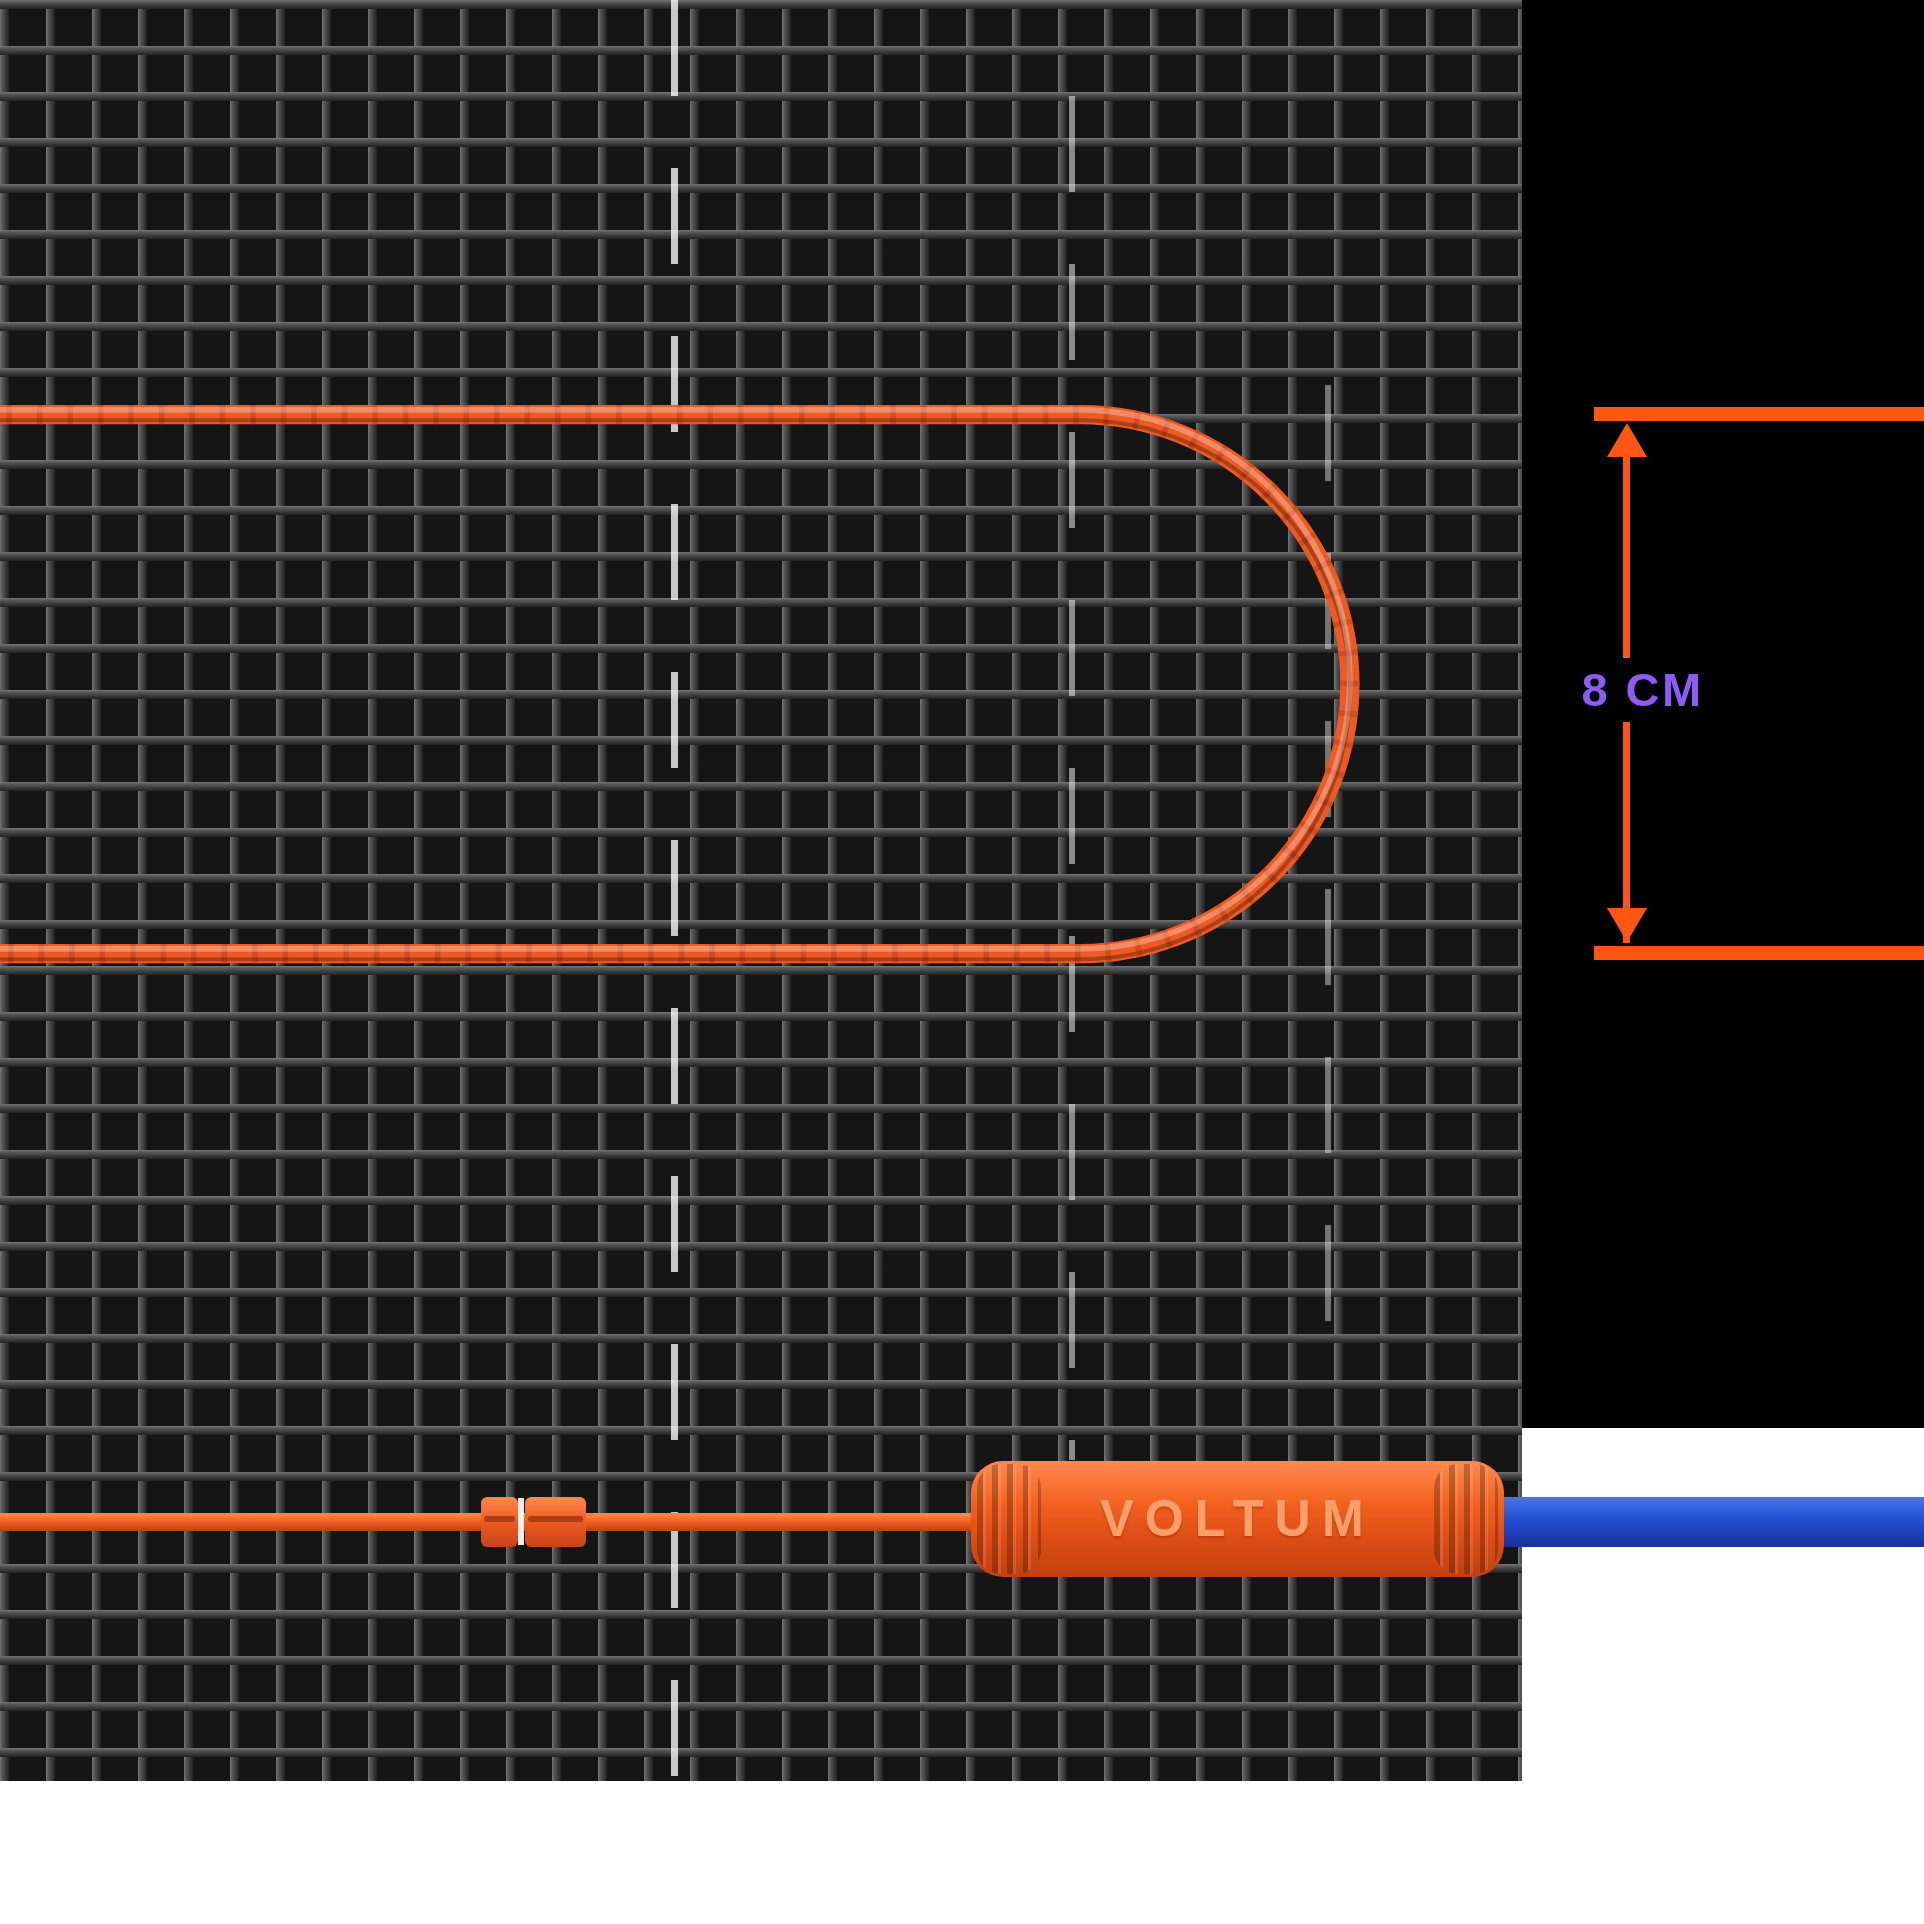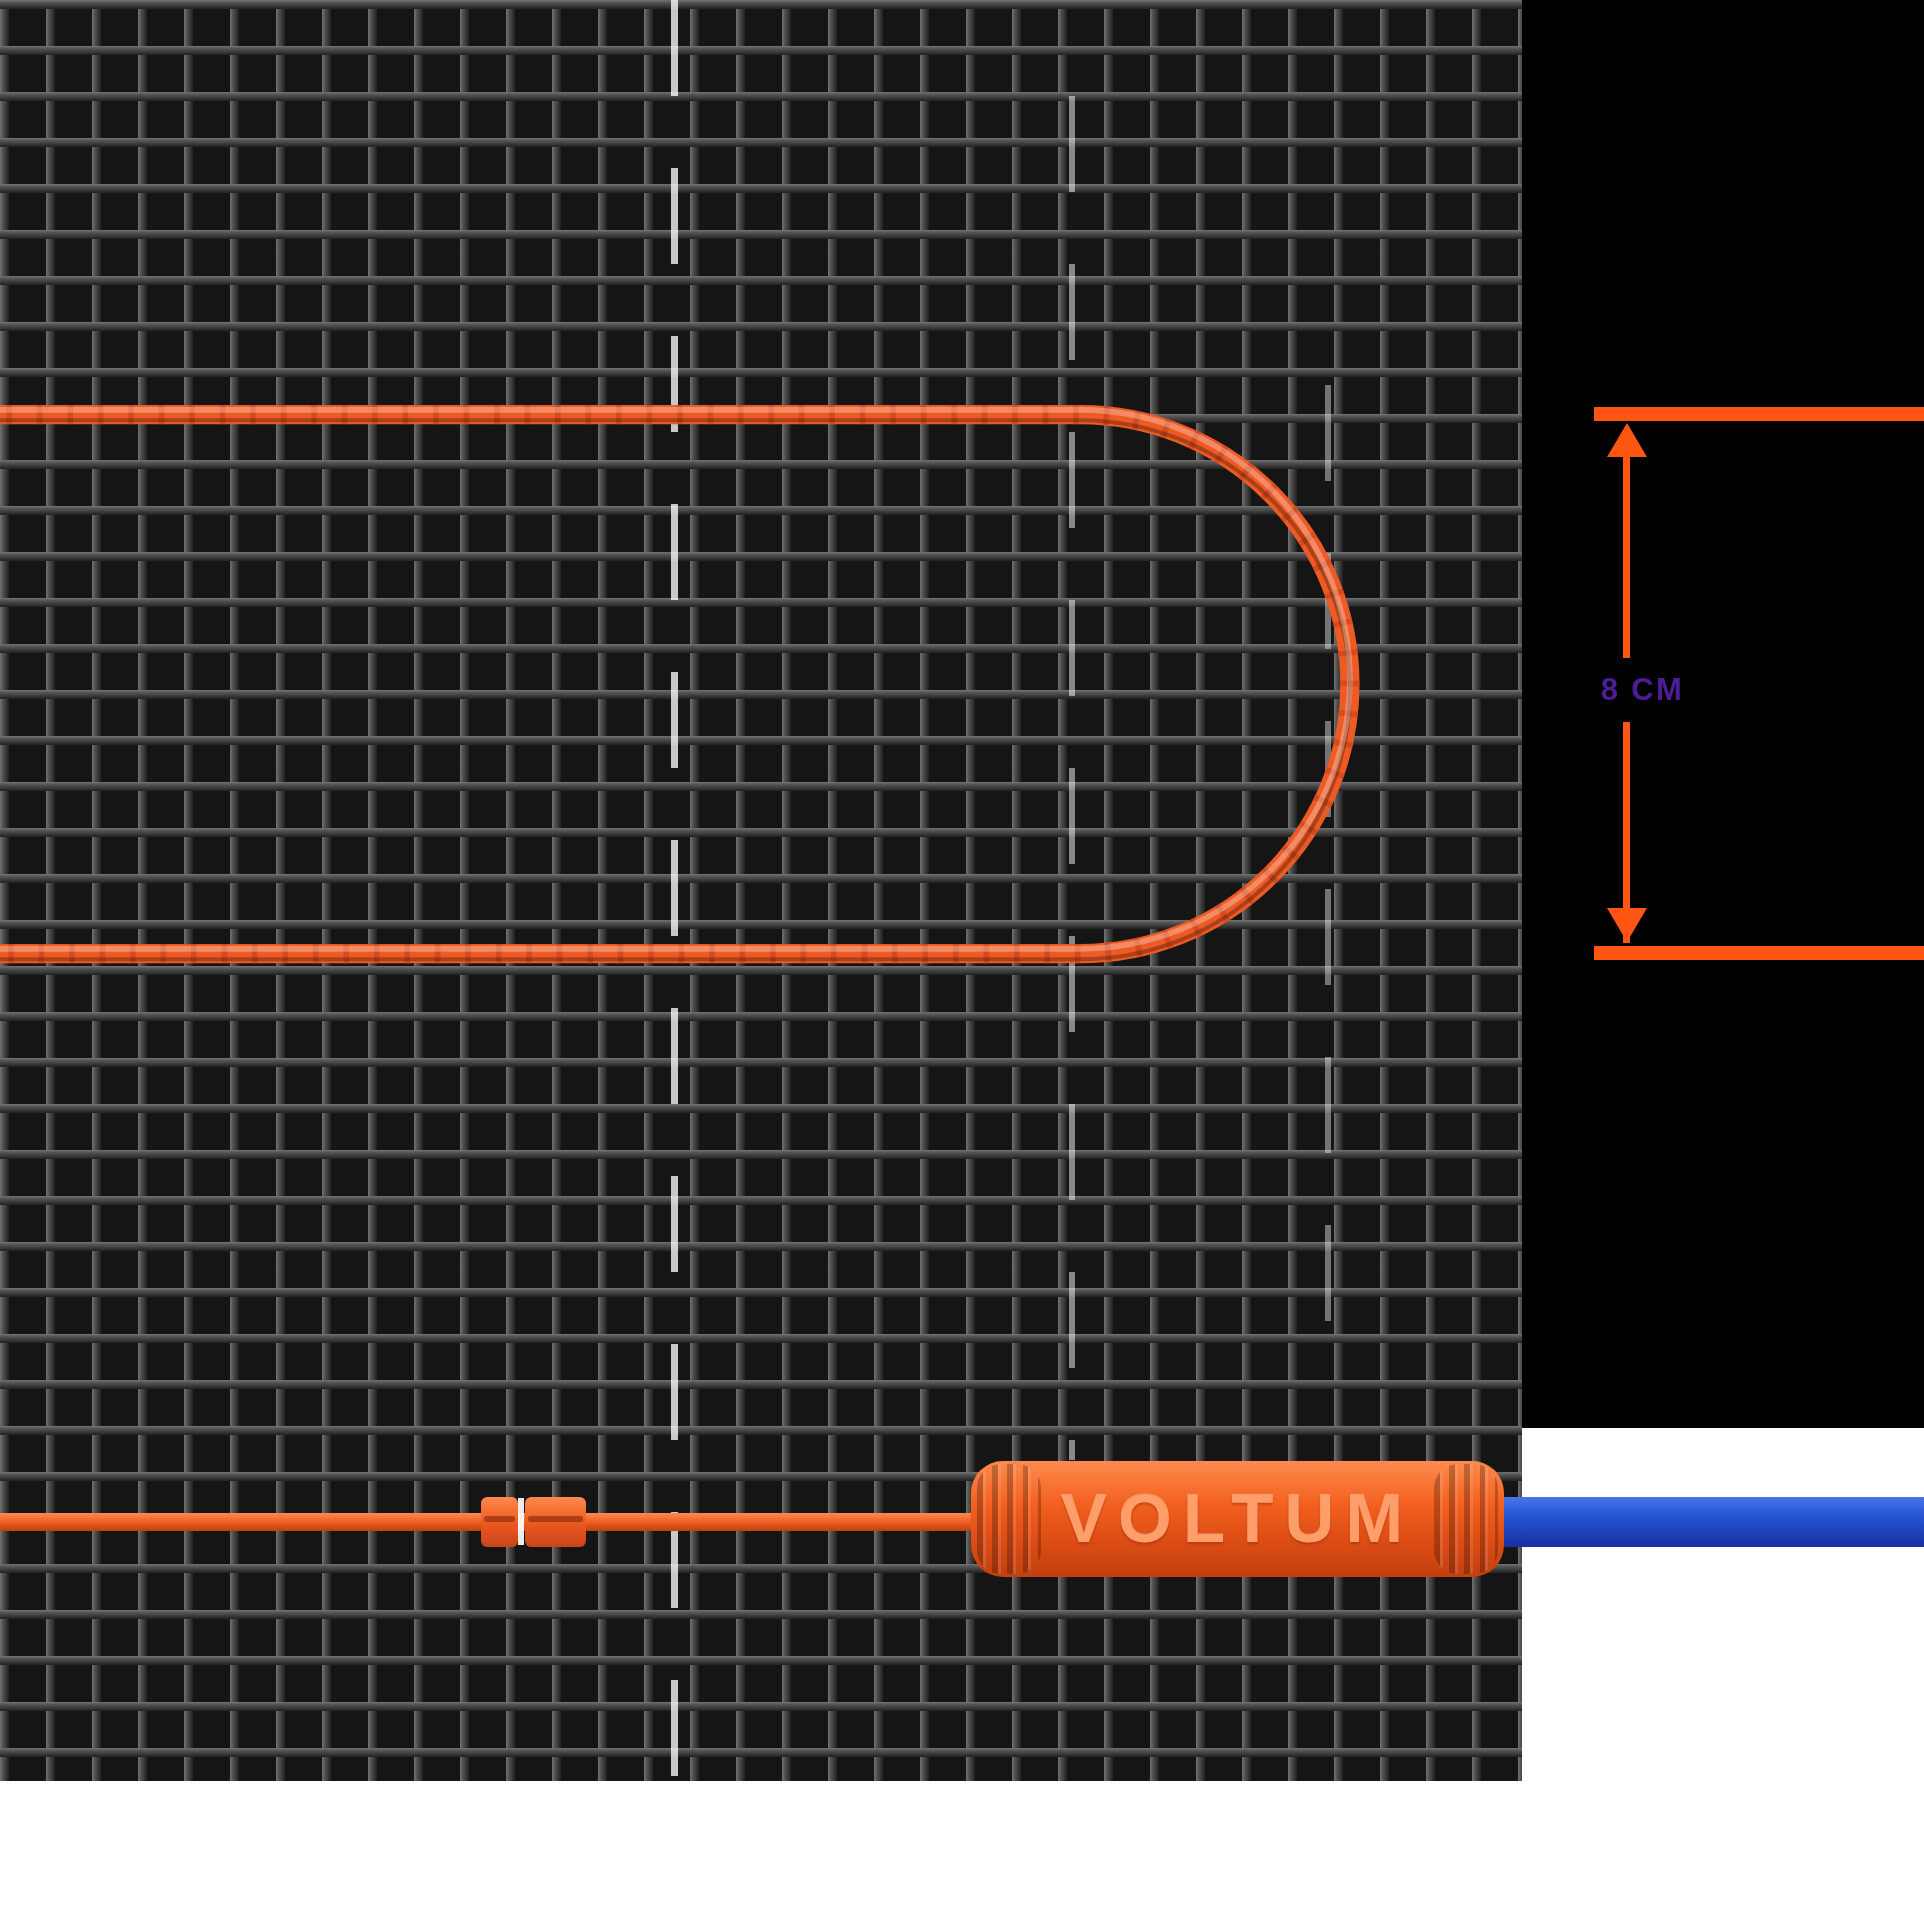--- a/index.html
+++ b/index.html
@@ -88,22 +88,22 @@
     width:0; height:0;
     border-left:20px solid transparent;
     border-right:20px solid transparent;
   }
   .arrow.up{   top:423px;  border-bottom:34px solid #FF5614; }
   .arrow.down{ top:908px; border-top:34px solid #FF5614; }
   .dim-label{
     position:absolute;
     left:1530px; top:663px;
     width:225px; height:53px;
-    color:#4c1d95;
-    font-size:31px;
+    color:#8b5cf6;
+    font-size:47px;
     font-weight:bold;
     letter-spacing:2.4px;
     text-align:center;
     line-height:53px;
   }
 
   
   .lead{
     position:absolute;
     left:0; top:1513px;
@@ -160,21 +160,21 @@
       rgba(0,0,0,0) 8.8px 15.2px);
     border-radius:24px;
   }
   .ribs.left{ left:6.4px; }
   .ribs.right{ right:6.4px; }
   .brand{
     position:absolute;
     left:0; right:0; top:0; bottom:0;
     text-align:center;
     line-height:116px;
-    font-size:69px;
+    font-size:50px;
     font-weight:bold;
     letter-spacing:11.2px;
     color:#FF9E68;
     text-shadow:0 2.4px 2.4px rgba(140,40,5,.45), 0 -0.8px 0.8px rgba(255,255,255,.35);
   }
 </style>
 </head>
 <body>
 
 <div class="stage">

